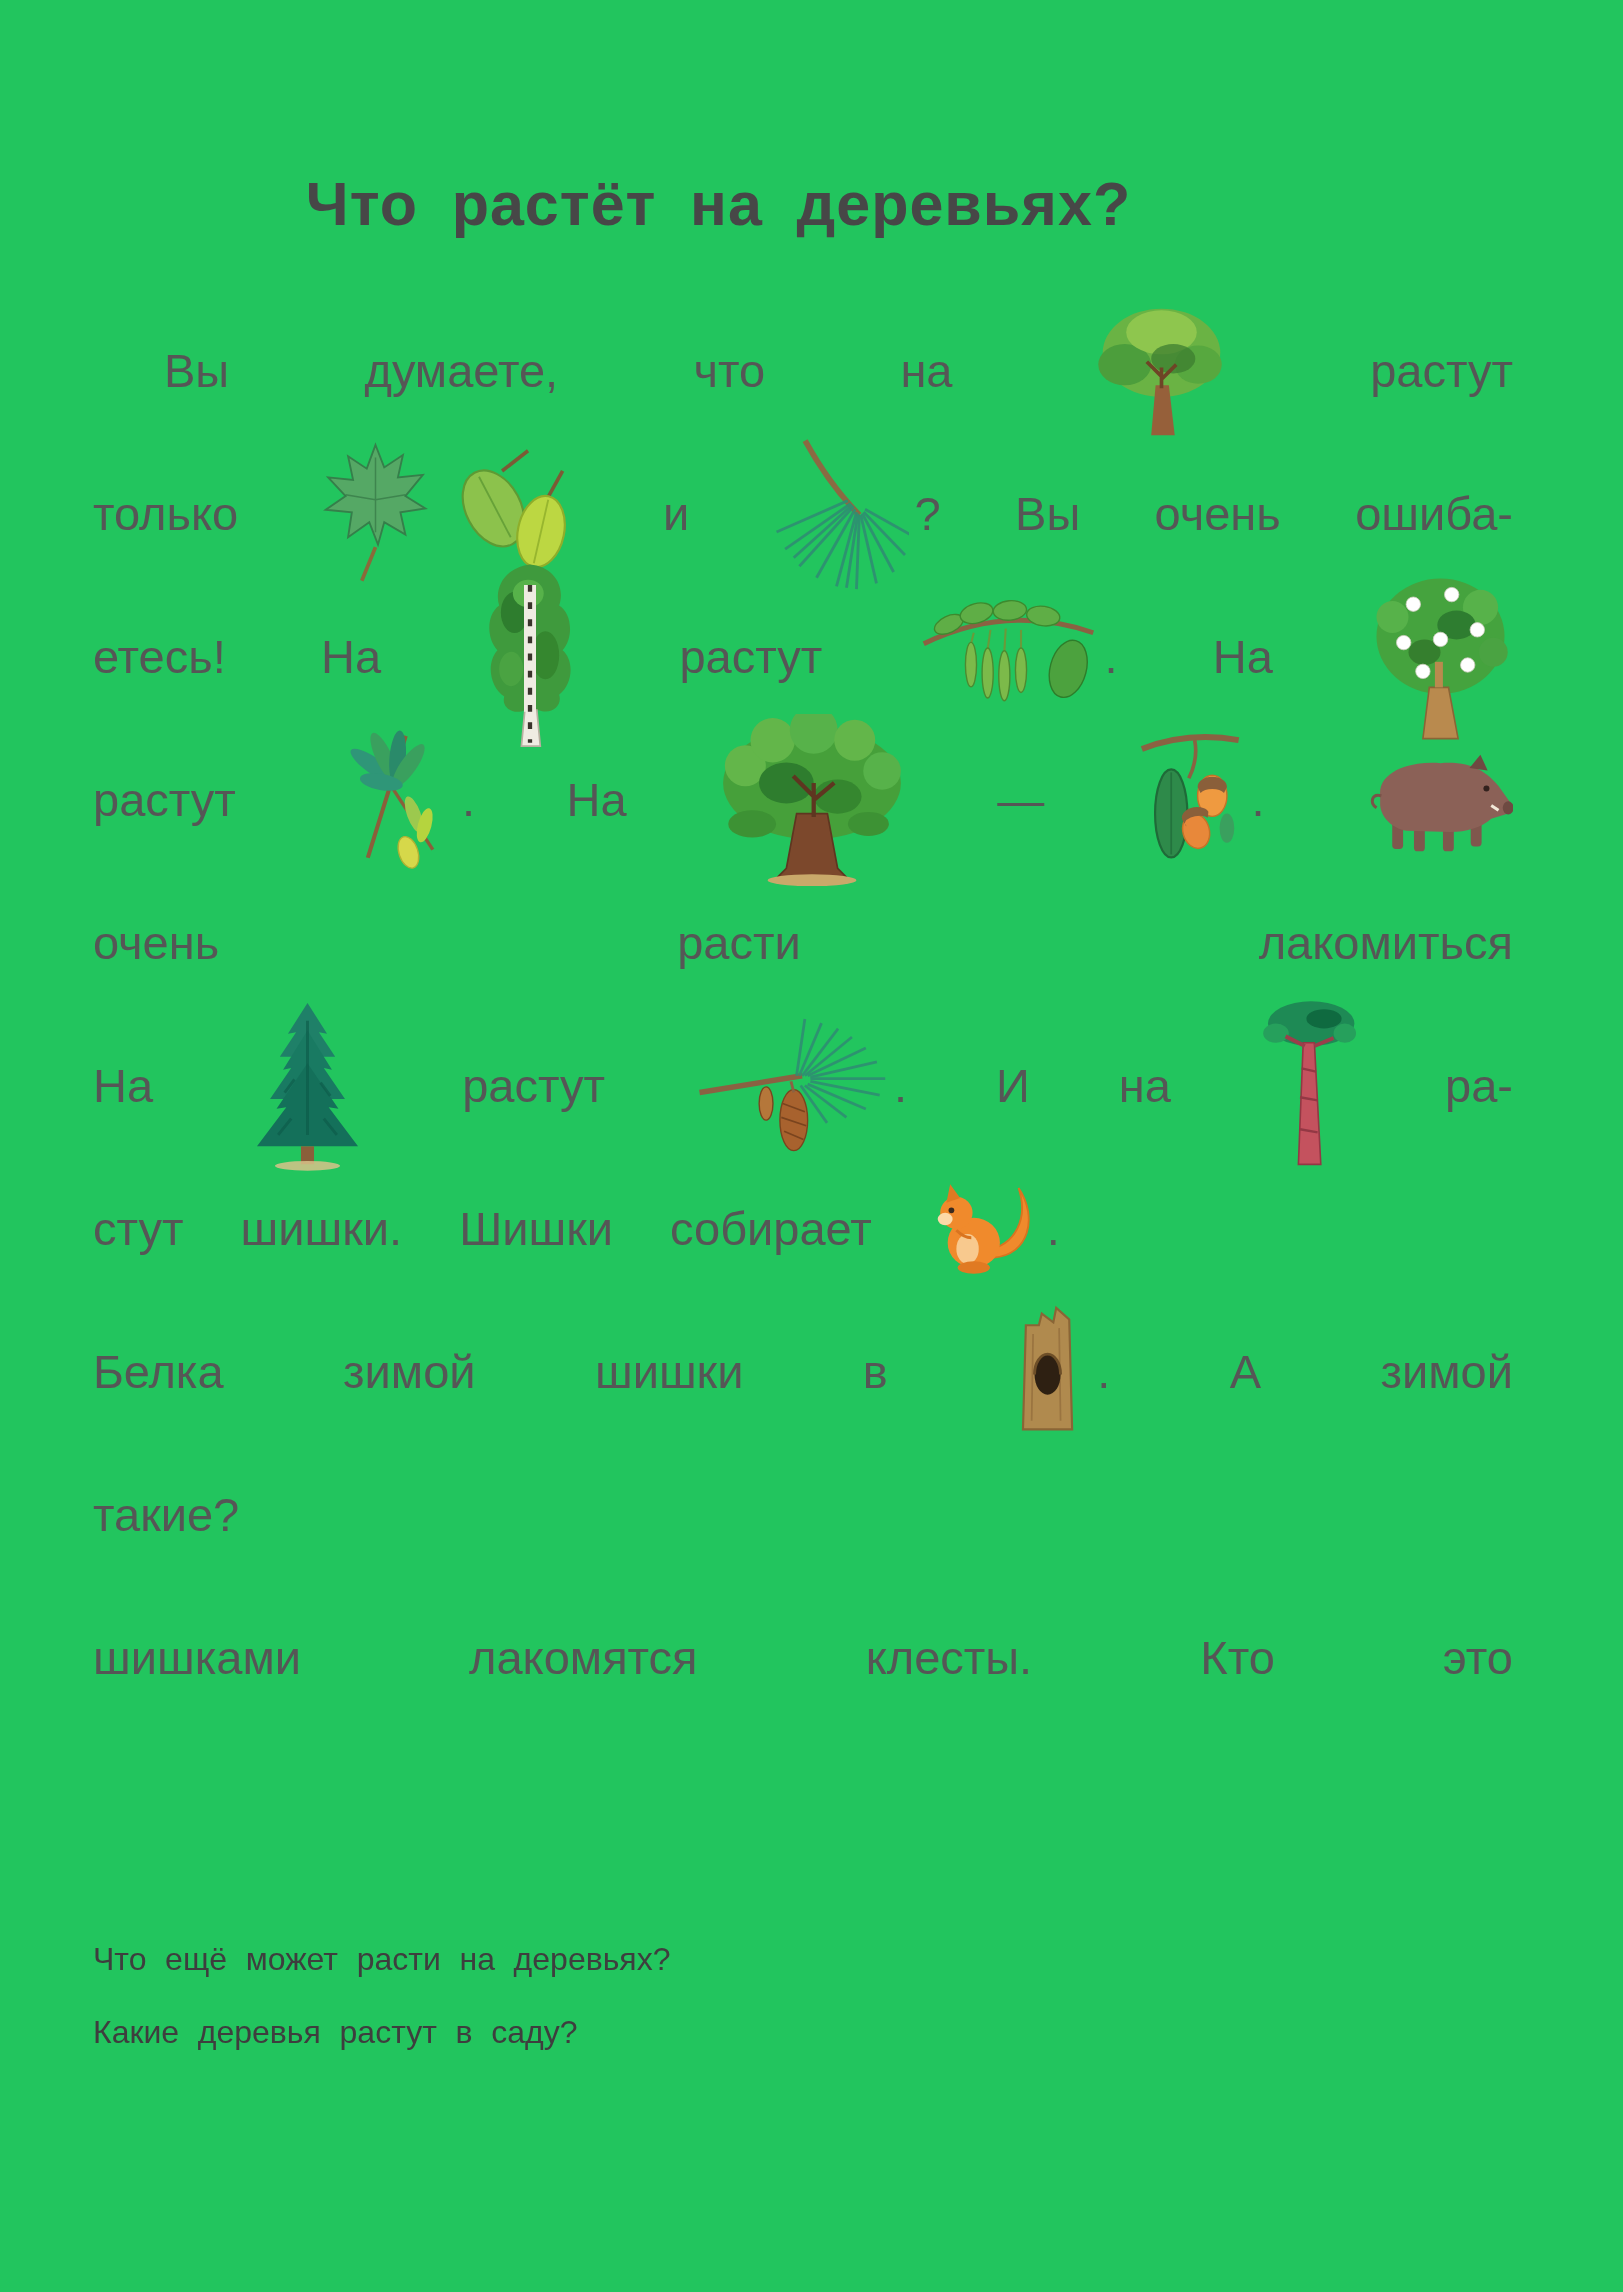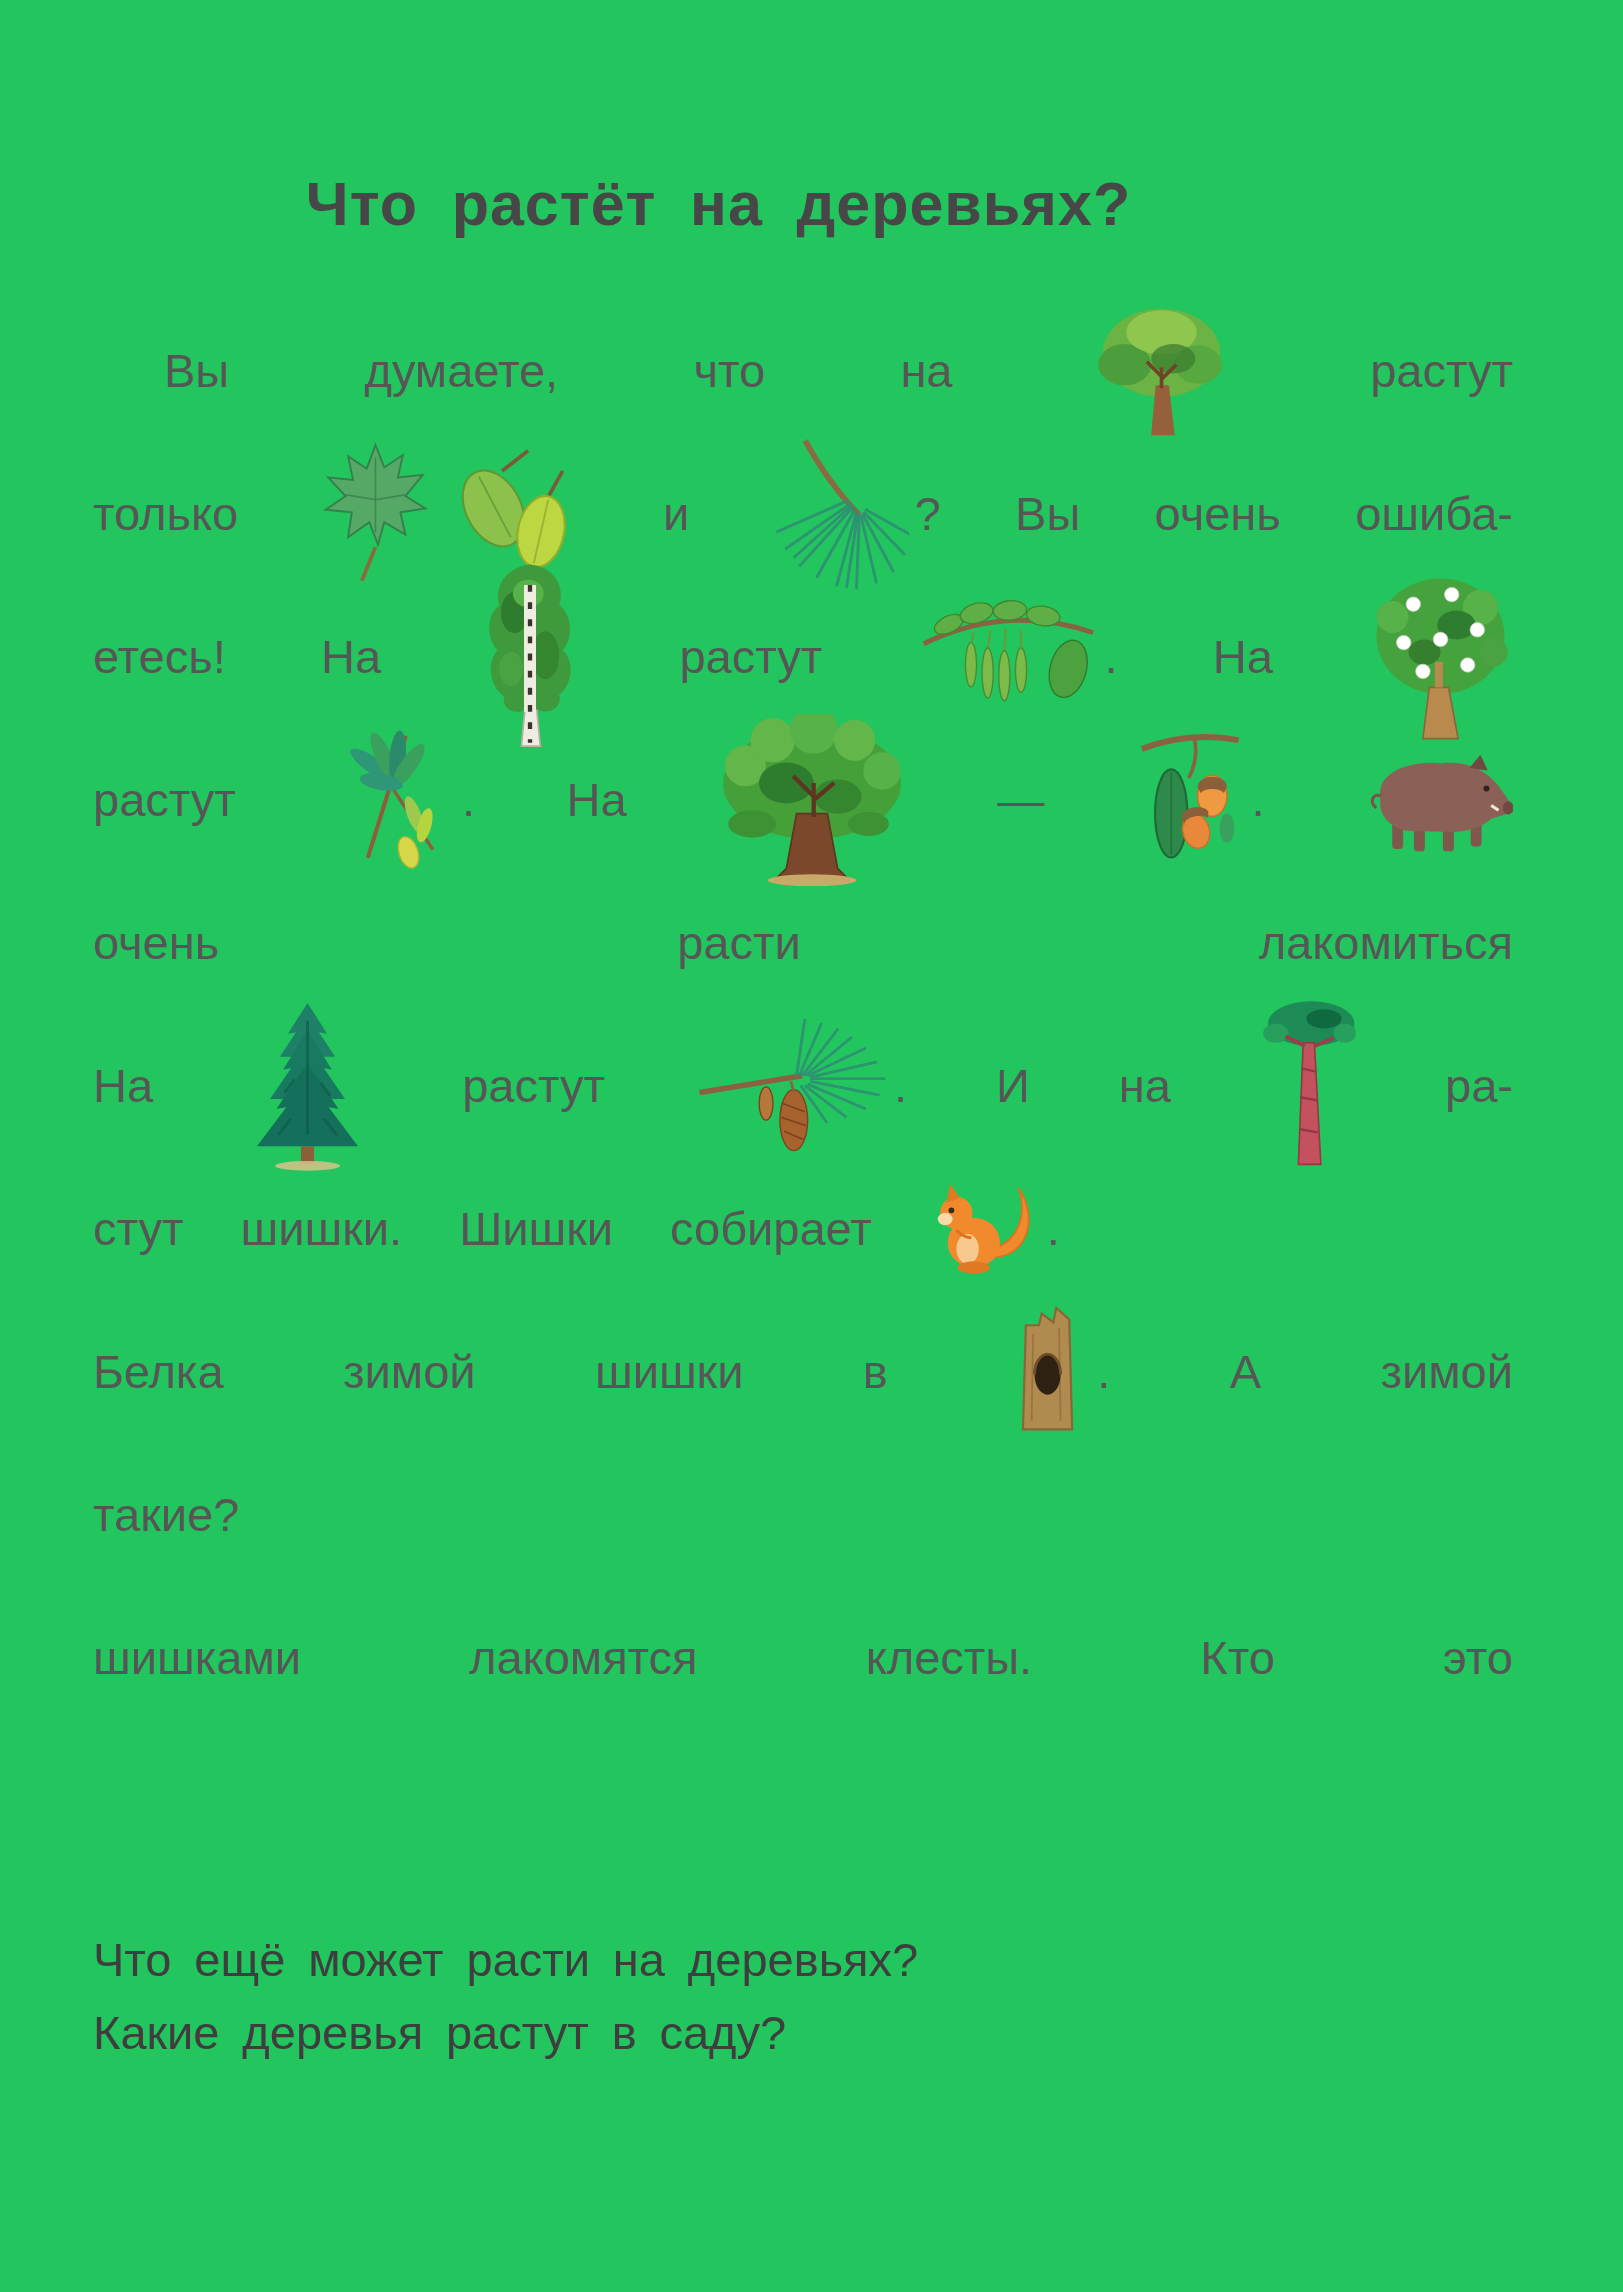--- a/index.html
+++ b/index.html
@@ -25,21 +25,21 @@
     display:flex;align-items:center;justify-content:space-between;
     height:143px;font-size:47px;color:#565656;
   }
   .line.start{justify-content:flex-start;gap:57px;}
   .line.indent{padding-left:71px;}
   .w{white-space:nowrap;}
   .iglue{display:flex;align-items:center;gap:5.9px;}
   .icon{display:block;}
   .questions{
     position:absolute;left:93px;top:1923px;
-    font-size:47px;color:#3e3e3e;line-height:73px;
+    font-size:32px;color:#3e3e3e;line-height:73px;
     word-spacing:9.8px;
   }
 </style>
 </head>
 <body>
 
 <div class="page">
 
   <div class="title">Что растёт на деревьях?</div>
 

